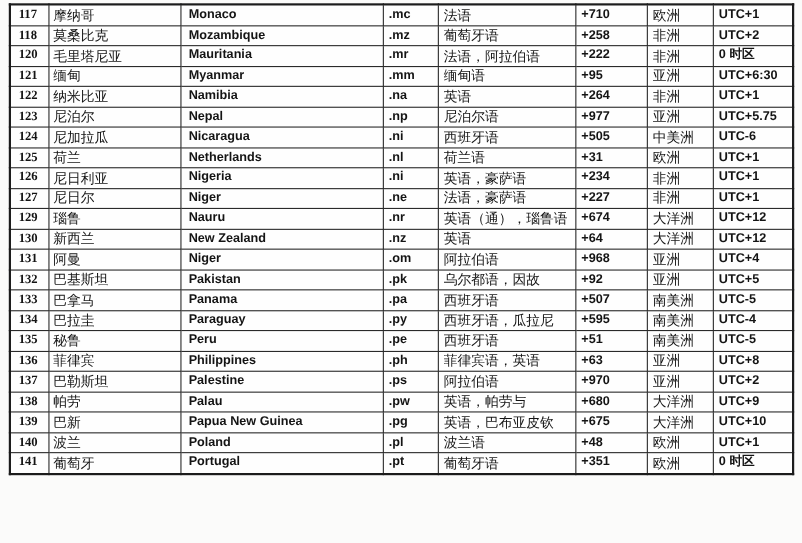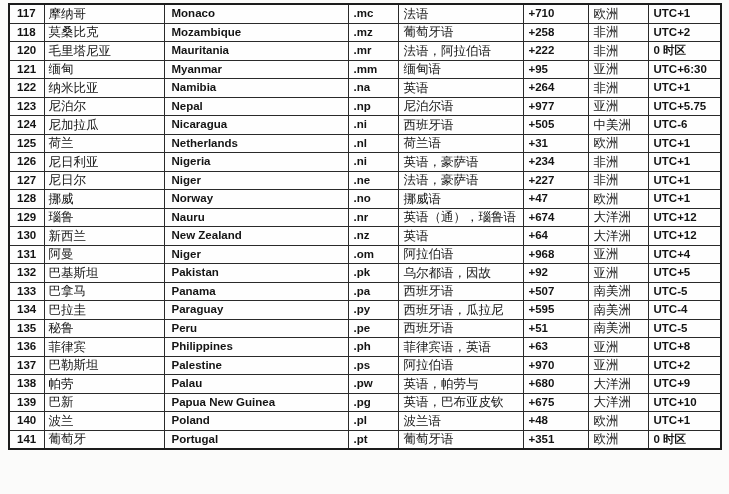--- a/index.html
+++ b/index.html
@@ -32,21 +32,21 @@
     color: #141414;
     vertical-align: middle;
     line-height: 1;
   }
   
   td.c-num, td.c-en, td.c-dom, td.c-phone, td.c-tz {
     font-family: "Liberation Sans", sans-serif;
     font-weight: bold;
     font-size: 11.5px;
   }
-  td.c-num { padding-left: 7px; }
+  td.c-num { padding-left: 7px; font-family: Liberation Serif, serif; }
   td.c-en  { padding-left: 7px; margin-top: 40px; }
   
   td.c-cn, td.c-lang, td.c-cont {
     font-family: "Liberation Serif", serif;
     font-weight: normal;
     font-size: 12.5px;
   }
   td.c-cn { padding-left: 4px; }
   
   col.w-num  { width: 35px; }
@@ -168,30 +168,20 @@
     <td class="c-num">127</td>
     <td class="c-cn">尼日尔</td>
     <td class="c-en">Niger</td>
     <td class="c-dom">.ne</td>
     <td class="c-lang">法语，豪萨语</td>
     <td class="c-phone">+227</td>
     <td class="c-cont">非洲</td>
     <td class="c-tz">UTC+1</td>
   </tr>
         <tr>
-    <td class="c-num">128</td>
-    <td class="c-cn">挪威</td>
-    <td class="c-en">Norway</td>
-    <td class="c-dom">.no</td>
-    <td class="c-lang">挪威语</td>
-    <td class="c-phone">+47</td>
-    <td class="c-cont">欧洲</td>
-    <td class="c-tz">UTC+1</td>
-  </tr>
-        <tr>
     <td class="c-num">129</td>
     <td class="c-cn">瑙鲁</td>
     <td class="c-en">Nauru</td>
     <td class="c-dom">.nr</td>
     <td class="c-lang">英语（通），瑙鲁语</td>
     <td class="c-phone">+674</td>
     <td class="c-cont">大洋洲</td>
     <td class="c-tz">UTC+12</td>
   </tr>
         <tr>

